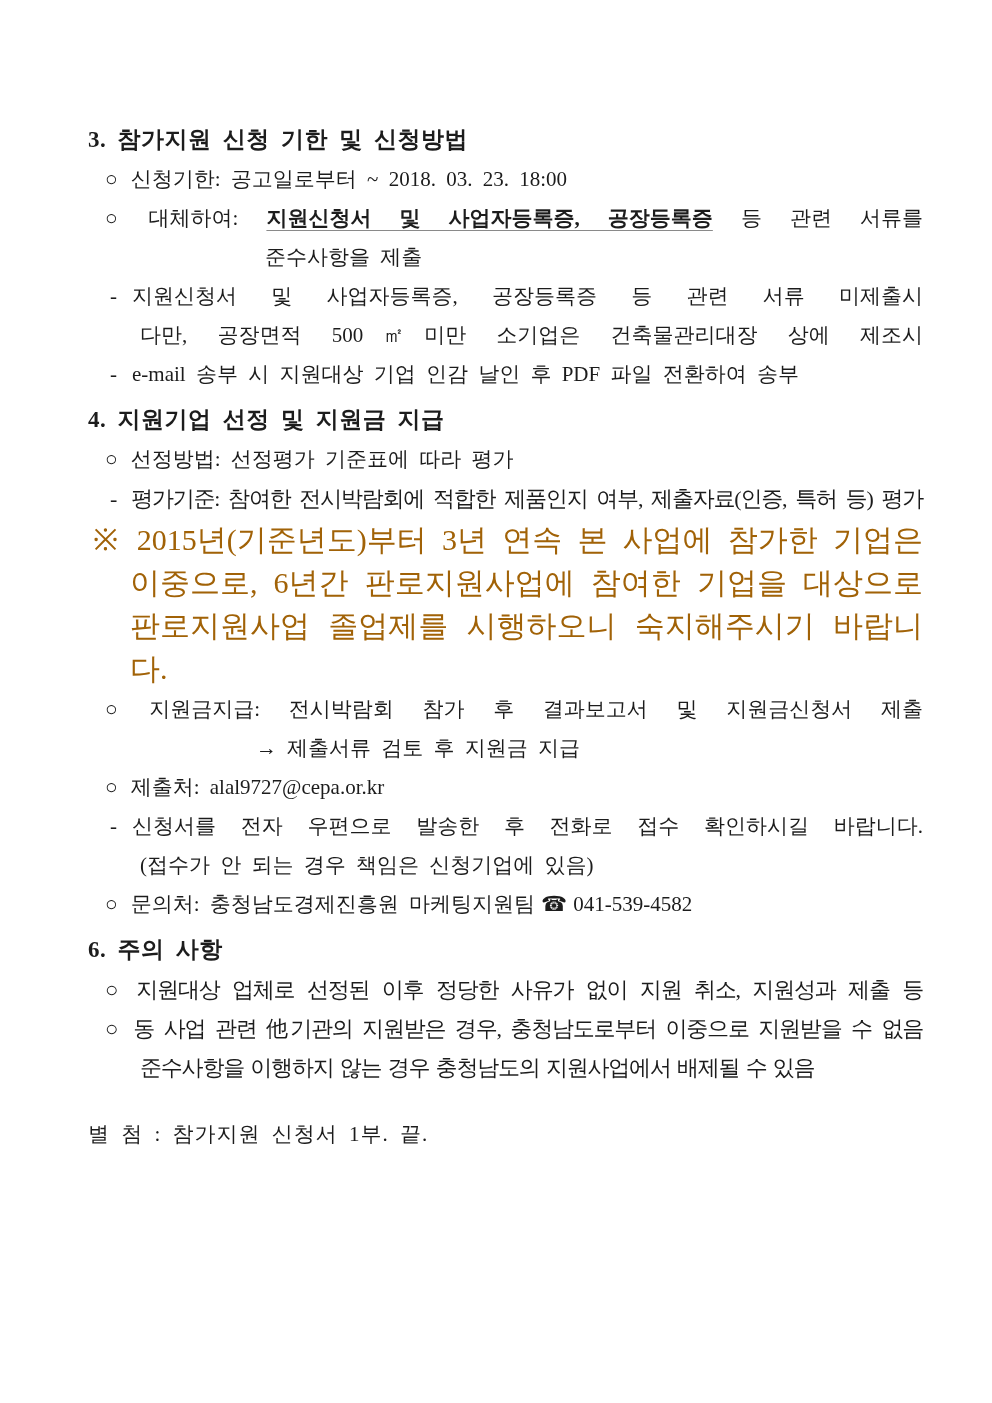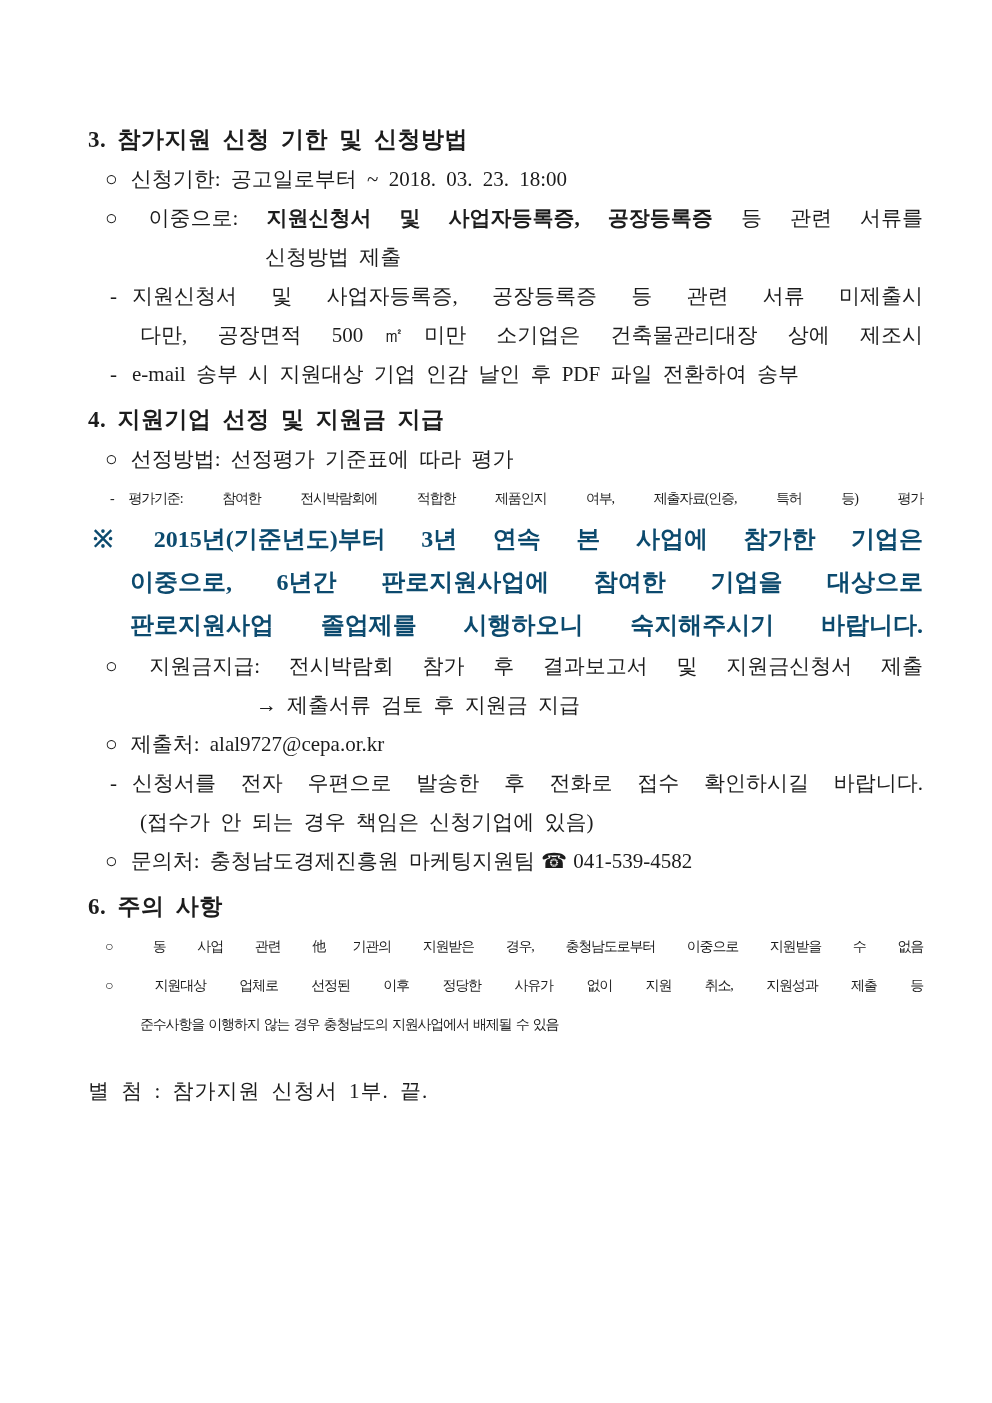--- a/index.html
+++ b/index.html
@@ -22,42 +22,43 @@
   .marker { margin-right: 13px; }
   .dash { padding-left: 22px; }
   .marker-d { margin-right: 15px; }
   .cont { padding-left: 52px; }
   .cont-email { padding-left: 177px; }
   .arrow-line { padding-left: 168px; }
   .arrow { margin-right: 10px; }
   .jfull { text-align: justify; text-align-last: justify; }
   .bold-u {
     font-weight: bold;
+    text-decoration: underline;
     text-decoration-color: #8a8a8a;
     text-decoration-thickness: 1px;
     text-underline-offset: 5px;
   }
-  .red-note { color: #0c4a6e; font-weight: bold; font-size: 24px; line-height: 43px; }
+  .red-note { color: #a16207; font-weight: normal; font-size: 30px; line-height: 43px; }
   .red-first { padding-left: 5px; }
   .red-first .marker { margin-right: 16px; }
   .red-cont { padding-left: 42px; }
-  .condensed { letter-spacing: -1.2px; word-spacing: 2px; font-size: 14px; }
+  .condensed { letter-spacing: -1.2px; word-spacing: 2px; font-size: 22px; }
   .attachment { margin-top: 28px; letter-spacing: 1px; }
   .phone { margin: 0 6px; }
 </style>
 </head>
 <body>
 
 <div class="page">
 
   <section>
     <p class="sec-title first">3. 참가지원 신청 기한 및 신청방법</p>
     <p class="circle"><span class="marker">○</span><span>신청기한: 공고일로부터 ~ 2018. 03. 23. 18:00</span></p>
-    <p class="circle jfull"><span class="marker">○</span><span>이중으로: </span><span class="bold-u">지원신청서 및 사업자등록증, 공장등록증</span><span> 등 관련 서류를</span></p>
-    <p class="cont-email">신청방법 제출</p>
+    <p class="circle jfull"><span class="marker">○</span><span>대체하여: </span><span class="bold-u">지원신청서 및 사업자등록증, 공장등록증</span><span> 등 관련 서류를</span></p>
+    <p class="cont-email">준수사항을 제출</p>
     <p class="dash jfull"><span class="marker-d">-</span><span>지원신청서 및 사업자등록증, 공장등록증 등 관련 서류 미제출시</span></p>
     <p class="cont jfull">다만, 공장면적 500㎡미만 소기업은 건축물관리대장 상에 제조시</p>
     <p class="dash"><span class="marker-d">-</span><span>e-mail 송부 시 지원대상 기업 인감 날인 후 PDF 파일 전환하여 송부</span></p>
   </section>
 
   <section>
     <p class="sec-title">4. 지원기업 선정 및 지원금 지급</p>
     <p class="circle"><span class="marker">○</span><span>선정방법: 선정평가 기준표에 따라 평가</span></p>
     <p class="dash condensed jfull"><span class="marker-d">-</span><span>평가기준: 참여한 전시박람회에 적합한 제품인지 여부, 제출자료(인증, 특허 등) 평가</span></p>
     <p class="red-note red-first jfull"><span class="marker">※</span><span>2015년(기준년도)부터 3년 연속 본 사업에 참가한 기업은</span></p>
@@ -69,20 +70,20 @@
 
   <section>
     <p class="circle"><span class="marker">○</span><span>제출처: </span><span>alal9727@cepa.or.kr</span></p>
     <p class="dash jfull"><span class="marker-d">-</span><span>신청서를 전자 우편으로 발송한 후 전화로 접수 확인하시길 바랍니다.</span></p>
     <p class="cont">(접수가 안 되는 경우 책임은 신청기업에 있음)</p>
     <p class="circle"><span class="marker">○</span><span>문의처: 충청남도경제진흥원 마케팅지원팀</span><span class="phone">☎</span><span>041-539-4582</span></p>
   </section>
 
   <section>
     <p class="sec-title">6. 주의 사항</p>
+    <p class="circle condensed jfull"><span class="marker">○</span><span>지원대상 업체로 선정된 이후 정당한 사유가 없이 지원 취소, 지원성과 제출 등</span></p>
     <p class="circle condensed jfull"><span class="marker">○</span><span>동 사업 관련 他기관의 지원받은 경우, 충청남도로부터 이중으로 지원받을 수 없음</span></p>
-    <p class="circle condensed jfull"><span class="marker">○</span><span>지원대상 업체로 선정된 이후 정당한 사유가 없이 지원 취소, 지원성과 제출 등</span></p>
     <p class="cont condensed">준수사항을 이행하지 않는 경우 충청남도의 지원사업에서 배제될 수 있음</p>
   </section>
 
   <p class="attachment">별 첨 : 참가지원 신청서 1부. 끝.</p>
 
 </div>
 
 </body></html>

